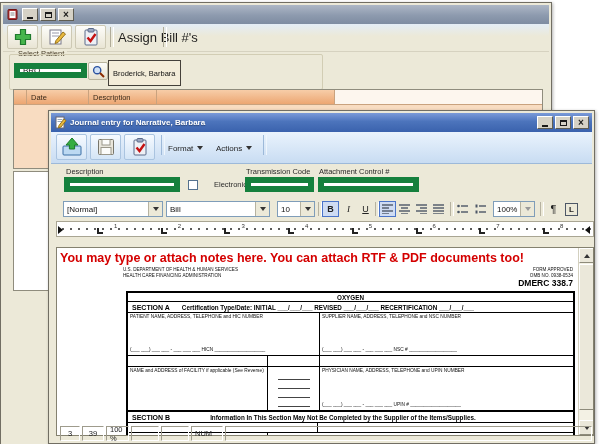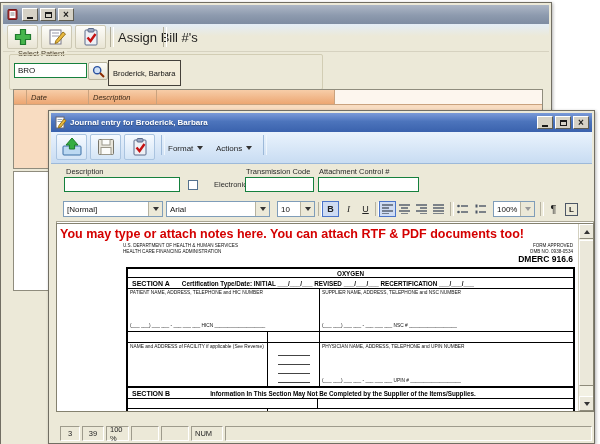--- a/index.html
+++ b/index.html
@@ -27,27 +27,27 @@
   .jr-toolbar .tb-sep{border-left-color:#9db9d9;border-right-color:#eef5fc;}
   .tb-text-btn{position:absolute;top:4px;height:19px;display:flex;align-items:center;font-size:13px;color:#1f1f1f;padding:0 4px;}
   .menu-item{position:absolute;top:9px;height:14px;display:flex;align-items:center;gap:4px;font-size:8px;color:#1f1f1f;padding:0 3px;}
   .tri-down{width:0;height:0;border-left:3px solid transparent;border-right:3px solid transparent;border-top:4px solid #333;}
   .tri-up{width:0;height:0;border-left:3px solid transparent;border-right:3px solid transparent;border-bottom:4px solid #333;}
   .tri-left{width:0;height:0;border-top:4px solid transparent;border-bottom:4px solid transparent;border-right:5px solid #111;}
   .tri-right{width:0;height:0;border-top:4px solid transparent;border-bottom:4px solid transparent;border-left:5px solid #111;}
   
   .group{position:absolute;left:8px;top:51px;width:312px;height:34px;border:1px solid #d2cdb4;border-radius:2px;}
   .group-label{position:absolute;left:14px;top:46px;background:#ece9d8;padding:0 3px;font-size:7.5px;color:#4a3f2a;}
-  .txt-input{position:absolute;background:#fff;border:1px solid #15803d;font-family:"Liberation Sans",sans-serif;font-size:8px;color:#111;padding:0 3px;box-sizing:border-box;height:15px;}
+  .txt-input{position:absolute;background:#fff;border:6px solid #15803d;font-family:"Liberation Sans",sans-serif;font-size:8px;color:#111;padding:0 3px;box-sizing:border-box;height:15px;}
   .search-btn{position:absolute;left:87px;top:59px;width:18px;height:16px;background:linear-gradient(180deg,#fdfdfa,#e5e1d0);border:1px solid #b8b49e;border-radius:2px;display:flex;align-items:center;justify-content:center;}
   .patient-name{position:absolute;left:107px;top:57px;height:17px;padding:12px 4px;display:flex;align-items:center;
                 background:#f3ecd9;border:1px solid #44403a;font-size:7.5px;color:#111;box-sizing:border-box;}
   
   .grid{position:absolute;left:12px;top:86px;width:530px;height:80px;border:1px solid #8f8c7d;box-sizing:border-box;background:#f8dcc1;}
-  .grid-header{display:flex;height:14px;border-bottom:1px solid #c9a27e;font-style:italic;}
+  .grid-header{display:flex;height:14px;border-bottom:1px solid #c9a27e;}
   .hdr-cell{background:linear-gradient(180deg,#f7cda8,#eca672);border-right:1px solid #c9a27e;font-size:7.5px;color:#3a2a1a;
             display:flex;align-items:center;padding:0 4px;box-sizing:border-box;}
   .hdr-filler{flex:1;background:#fdf6ee;}
   .listbox{position:absolute;left:12px;top:168px;width:530px;height:120px;background:#fff;border:1px solid #8f8c7d;box-sizing:border-box;}
   
   .fld-label{position:absolute;font-size:7.5px;color:#2a2a2a;white-space:nowrap;}
   .checkbox{position:absolute;width:10px;height:10px;background:#fff;border:1px solid #54718e;box-sizing:border-box;}
   
   .fmt-bar{position:absolute;left:2px;top:87px;right:2px;height:22px;}
   .combo{position:absolute;top:3px;height:16px;background:#fff;border:1px solid #7f9db9;font-size:8px;color:#111;
@@ -59,21 +59,21 @@
   .fmt-btn.active{background:#cfdcf3;border:1px solid #4a74c9;}
   .fmt-sep{position:absolute;top:4px;width:2px;height:14px;border-left:1px solid #b6b2a0;border-right:1px solid #fff;}
   .align-svg line{stroke:#4d5766;stroke-width:1.4;}
   
   .ruler{position:absolute;left:7px;top:110px;width:538px;height:16px;background:#fff;border:1px solid #a9a593;box-sizing:border-box;}
   .ruler-dots{position:absolute;left:2px;right:2px;top:5px;height:4px;
               background-image:radial-gradient(circle,#555 0.7px,transparent 0.9px);background-size:8px 4px;background-position:0 50%;}
   .ruler-num{position:absolute;top:1px;font-size:6px;color:#333;}
   .ruler-tab{position:absolute;bottom:2px;width:4px;height:4px;border-left:2px solid #222;border-bottom:2px solid #222;}
   
-  .doc{position:absolute;left:7px;top:112px;width:538px;height:189px;background:#fff;border:1px solid #84816f;box-sizing:border-box;overflow:hidden;}
+  .doc{position:absolute;left:7px;top:136px;width:538px;height:189px;background:#fff;border:1px solid #84816f;box-sizing:border-box;overflow:hidden;}
   .note{position:absolute;left:3px;top:3px;font-size:12.5px;font-weight:bold;color:#d40000;white-space:nowrap;}
   .t46{font-size:4.6px;line-height:5.6px;color:#111;}
   .t48{font-size:4.8px;line-height:5.6px;color:#111;}
   .t63b{font-size:6.3px;font-weight:bold;color:#000;}
   .t7b{font-size:7px;font-weight:bold;color:#000;}
   .t85b{font-size:8.5px;font-weight:bold;color:#000;}
   .t9b{font-size:9px;font-weight:bold;color:#000;}
   .cmn{position:absolute;left:69px;top:43px;width:449px;border:2px solid #000;box-sizing:border-box;background:#fff;}
   .cmn-row{position:relative;border-bottom:1px solid #000;box-sizing:border-box;display:flex;}
   .cmn-row:last-child{border-bottom:none;}
@@ -167,21 +167,21 @@
   </div>
 
   <div class="window" style="left:48px;top:110px;width:547px;height:334px;">
     <div class="titlebar active">
       <svg width="13" height="13" viewBox="0 0 13 13">
           <rect x="2" y="1" width="8" height="11" fill="#fff" stroke="#667"></rect>
           <line x1="3.5" y1="3.5" x2="8.5" y2="3.5" stroke="#9ab"></line>
           <line x1="3.5" y1="5.5" x2="8.5" y2="5.5" stroke="#9ab"></line>
           <path d="M5 9.5 10 3l2 1.6L7 11l-2.6.8z" fill="#e9b93d" stroke="#97731b"></path>
         </svg>
-      <span class="title-text">Journal entry for Broderick, Barbara</span>
+      <span class="title-text">Journal entry for Narrative, Barbara</span>
       <span class="win-controls">
         <span class="winbtn">
             <span class="glyph-min"></span>
           </span>
         <span class="winbtn">
             <span class="glyph-max"></span>
           </span>
         <span class="winbtn">
             <span class="glyph-close">×</span>
           </span>
@@ -231,21 +231,21 @@
     <input class="txt-input" style="left: 269px; top: 66px; width: 101px;" value="">
 
     <div class="fmt-bar">
       <span class="combo" style="left:12px;width:100px;">
         <span>[Normal]</span>
         <span class="arrow">
             <span class="tri-down"></span>
           </span>
       </span>
       <span class="combo" style="left:115px;width:104px;">
-        <span>Arial</span>
+        <span>Bill</span>
         <span class="arrow">
             <span class="tri-down"></span>
           </span>
       </span>
       <span class="combo" style="left:226px;width:38px;">
         <span>10</span>
         <span class="arrow">
             <span class="tri-down"></span>
           </span>
       </span>
@@ -342,21 +342,21 @@
       <div class="note">You may type or attach notes here. You can attach RTF &amp; PDF documents too!</div>
 
       <div style="position:absolute;left:66px;top:19px;" class="t46">
         <div>U.S. DEPARTMENT OF HEALTH &amp; HUMAN SERVICES</div>
         <div>HEALTH CARE FINANCING ADMINISTRATION</div>
       </div>
       <div style="position:absolute;right:20px;top:19px;text-align:right;" class="t46">
         <div>FORM APPROVED</div>
         <div>OMB NO. 0938-0534</div>
       </div>
-      <div style="position:absolute;right:20px;top:30px;" class="t85b">DMERC 916.6</div>
+      <div style="position:absolute;right:20px;top:30px;" class="t85b">DMERC 338.7</div>
 
       <div class="cmn">
         <div class="cmn-row" style="height:9px;justify-content:center;align-items:center;">
           <span class="t63b">OXYGEN</span>
         </div>
         <div class="cmn-row" style="height:11px;align-items:center;padding-left:4px;">
           <span class="t7b">SECTION A</span>
           <span class="t63b" style="margin-left:12px;white-space:nowrap;">Certification Type/Date: INITIAL ___/___/___    REVISED ___/___/___    RECERTIFICATION ___/___/___</span>
         </div>
         <div class="cmn-row" style="height:43px;">

